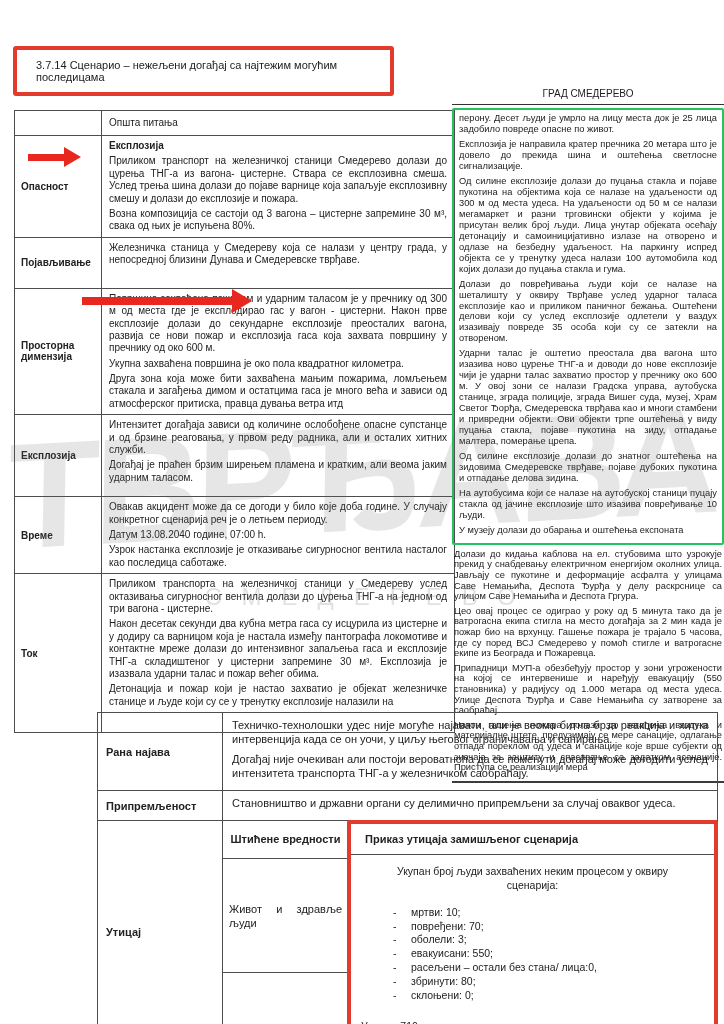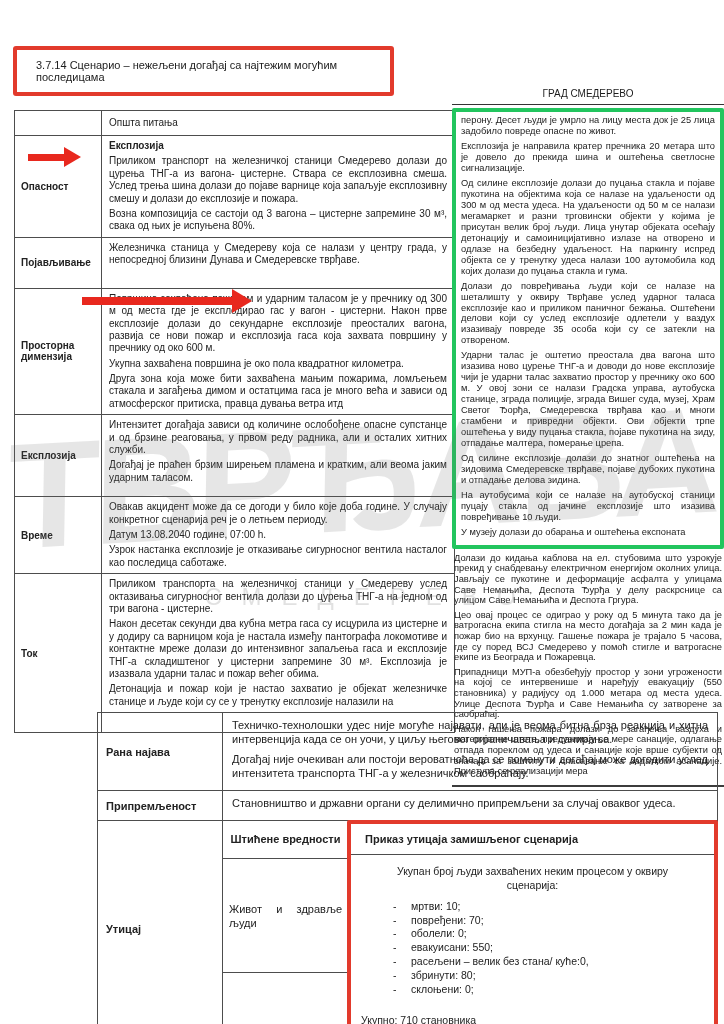--- a/index.html
+++ b/index.html
@@ -34,21 +34,21 @@
   .mt-head .mt-content { font-weight:normal; padding:6px 7px; }
   .mt-head .mt-label { min-height:24px; }
   .para { margin:0 0 3px 0; text-align:justify; line-height:1.24; }
   .para:last-child { margin-bottom:0; }
   .para.bold { font-weight:bold; text-align:left; }
 
   
   .right-col { position:absolute; left:452px; top:88px; width:272px; z-index:2; font-size:9.3px; }
   .right-header { text-align:center; font-size:10px; color:#1c1c1c; padding-bottom:5px; }
   .right-rule { border-top:1px solid #333; margin:0 0 3px 0; }
-  .right-redbox { border:4px solid #22c55e; border-radius:2px; padding:3px 5px; }
+  .right-redbox { border:2px solid #22c55e; border-radius:2px; padding:3px 5px; }
   .right-col .para { margin:0 0 4px 0; line-height:1.18; }
   .right-rest { padding:4px 2px 4px 2px; border-bottom:2px solid #3c3c3c; }
   .right-rest .para { line-height:1.14; }
 
   
   .btable {
     position:absolute; left:97px; top:712px; width:621px;
     border:1px solid #4d4d4d; border-bottom:none; z-index:2; font-size:11px;
   }
   .bt-row { display:flex; }
@@ -69,21 +69,21 @@
     font-weight:bold; text-align:left; line-height:1.2;
   }
   .impact-value-label {
     height:114px; border-bottom:1px solid #4d4d4d;
     padding:0 6px; display:flex; align-items:center;
   }
   .impact-value-label span { text-align:justify; line-height:1.3; }
   .impact-redbox { flex:1; border:4px solid #e23a2c; border-radius:2px; margin:-1px; background:#fff; }
   .impact-box-header { font-weight:bold; padding:9px 14px; border-bottom:1px solid #4d4d4d; }
   .impact-box-body { padding:6px 8px 6px 8px; font-size:10.5px; }
-  .impact-intro { margin:4px 18px 8px 18px; text-align:center; line-height:1.25; }
+  .impact-intro { margin:4px 18px 14px 18px; text-align:center; line-height:1.25; }
   .dash-list { padding-left:34px; }
   .dash-row { display:flex; line-height:1.22; margin-bottom:1px; }
   .dash-row .dash { width:18px; flex:0 0 18px; }
   .impact-total { margin:19px 0 2px 2px; }
 
   
   .arrow { position:absolute; display:flex; align-items:center; z-index:4; }
   .arrow .shaft { background:#e8281e; }
   .arrow .head { width:0; height:0; }
   .arrow-hazard { left:28px; top:147px; }
@@ -269,29 +269,29 @@
                 <div class="dash-row">
                   <span class="dash">-</span>
                   <span>мртви: 10;</span>
                 </div>
                 <div class="dash-row">
                   <span class="dash">-</span>
                   <span>повређени: 70;</span>
                 </div>
                 <div class="dash-row">
                   <span class="dash">-</span>
-                  <span>оболели: 0;</span>
+                  <span>оболели: 3;</span>
                 </div>
                 <div class="dash-row">
                   <span class="dash">-</span>
                   <span>евакуисани: 550;</span>
                 </div>
                 <div class="dash-row">
                   <span class="dash">-</span>
-                  <span>расељени – велик без стана/ куће:0,</span>
+                  <span>расељени – остали без стана/ лица:0,</span>
                 </div>
                 <div class="dash-row">
                   <span class="dash">-</span>
                   <span>збринути: 80;</span>
                 </div>
                 <div class="dash-row">
                   <span class="dash">-</span>
                   <span>склоњени: 0;</span>
                 </div>
               </div>

